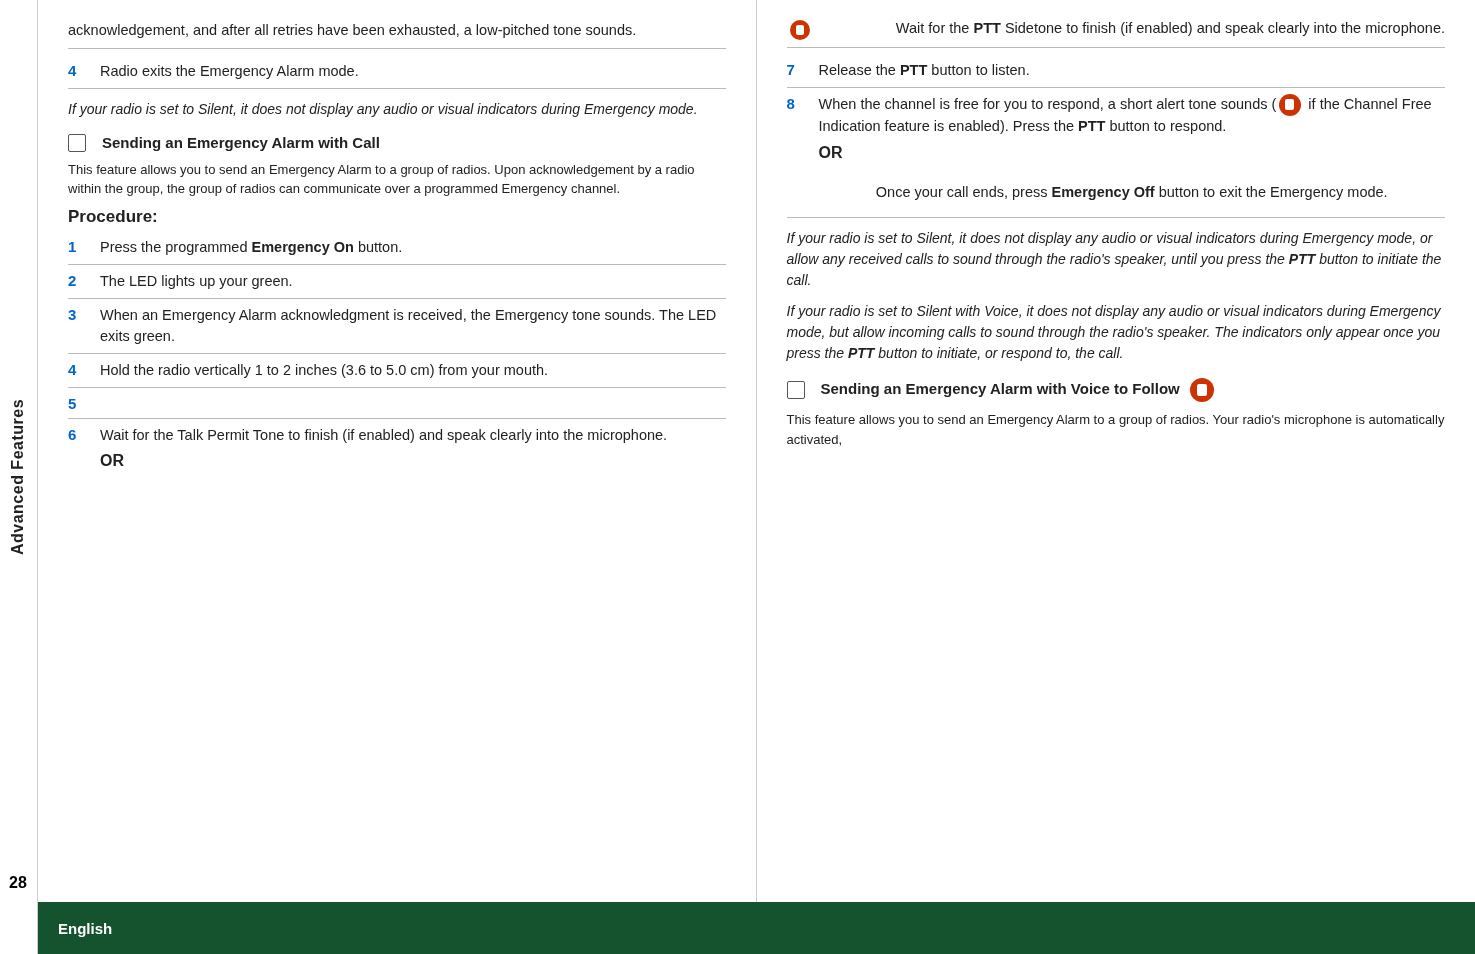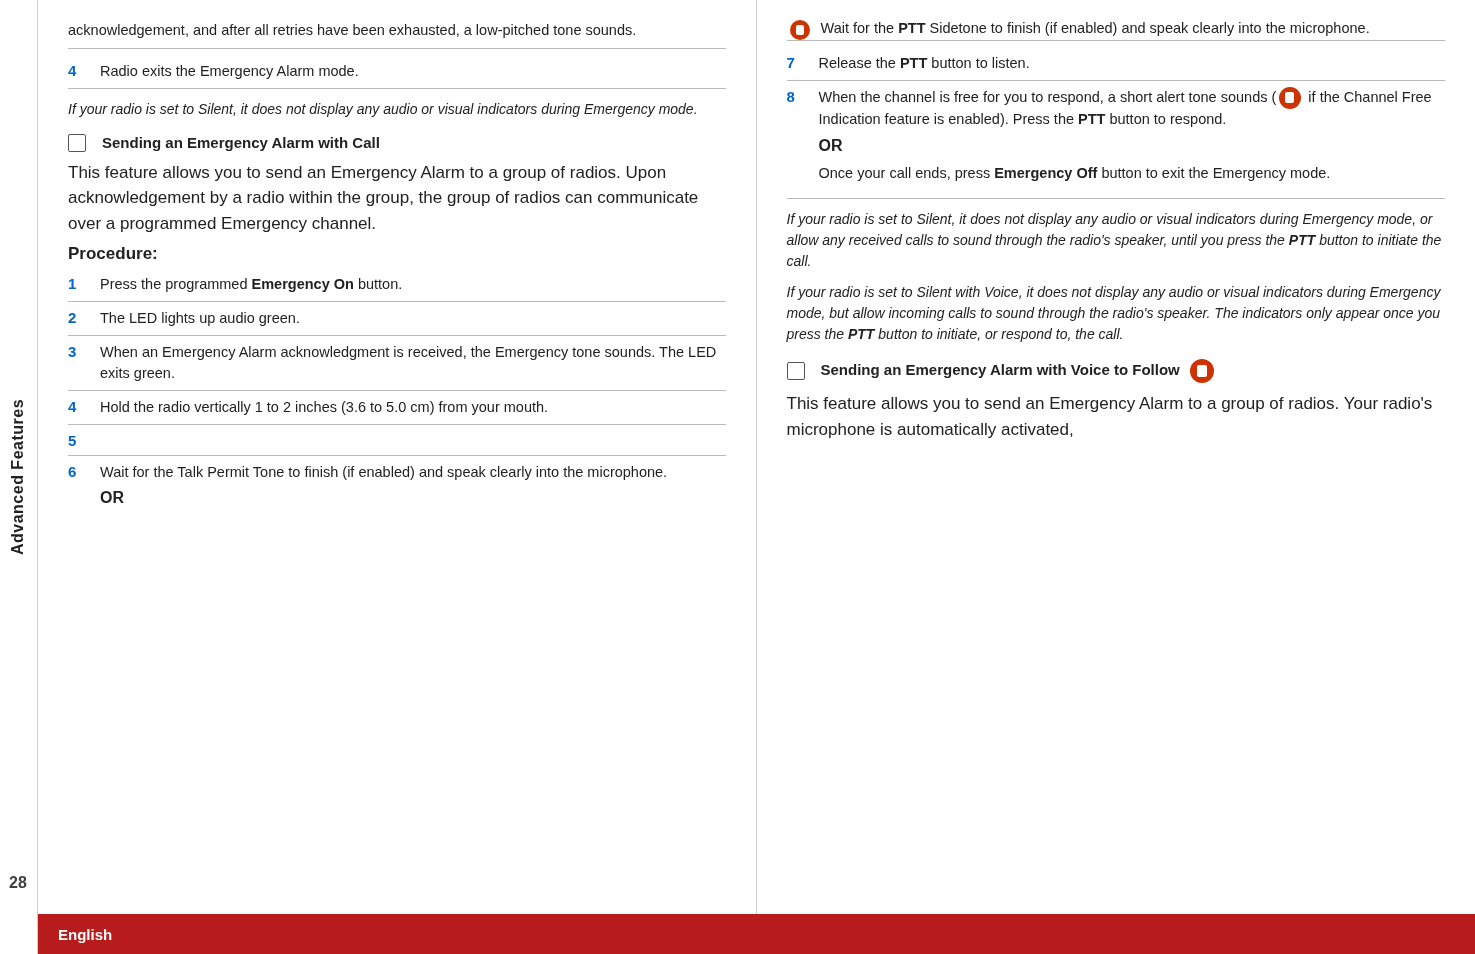--- a/index.html
+++ b/index.html
@@ -60,42 +60,42 @@
     }
 
     .col-right {
       width: 50%;
       padding: 18px 30px 10px 30px;
       overflow: hidden;
     }
 
     
     .footer {
-      height: 40px;
-      background: #b91c1c;
+      height: 52px;
+      background: #14532d;
       display: flex;
       align-items: center;
       padding: 14px 20px;
     }
 
     .footer-lang {
       color: #fff;
       font-size: 15px;
       font-weight: bold;
     }
 
     .page-number {
       position: absolute;
       bottom: 62px;
       left: 0;
       width: 36px;
       text-align: center;
       font-size: 16px;
       font-weight: bold;
-      color: #404040;
+      color: #000000;
     }
 
     
     .divider {
       border: none;
       border-top: 1px solid #bbb;
       margin: 6px 0;
     }
 
     
@@ -239,21 +239,21 @@
       left: 7px;
     }
 
     .col-left-top-text {
       font-size: 14.5px;
       line-height: 1.5;
       margin-bottom: 6px;
     }
 
     .intro-text {
-      font-size: 17px;
+      font-size: 13px;
       line-height: 1.5;
       margin-bottom: 8px;
     }
   </style>
 </head>
 <body>
 
 <div class="sidebar">
   <span class="sidebar-label">Advanced Features</span>
   <span class="page-number">28</span>
@@ -284,21 +284,21 @@
 
       <p class="procedure-label">Procedure:</p>
 
       <div class="list-item">
         <span class="step-num">1</span>
         <span class="step-text">Press the programmed <b>Emergency On</b> button.</span>
       </div>
 
       <div class="list-item">
         <span class="step-num">2</span>
-        <span class="step-text">The LED lights up audio green.</span>
+        <span class="step-text">The LED lights up your green.</span>
       </div>
 
       <div class="list-item">
         <span class="step-num">3</span>
         <span class="step-text">When an Emergency Alarm acknowledgment is received, the Emergency tone sounds. The LED exits green.</span>
       </div>
 
       <div class="list-item">
         <span class="step-num">4</span>
         <span class="step-text">Hold the radio vertically 1 to 2 inches (3.6 to 5.0 cm) from your mouth.</span>
@@ -313,38 +313,38 @@
         <span class="step-text">
           Wait for the Talk Permit Tone to finish (if enabled) and speak clearly into the microphone.<br>
           <div class="or-label">OR</div>
         </span>
       </div>
 
     </div>
 
     <div class="col-right">
 
-      <div style="display:flex; align-items:flex-start; padding-bottom:0; border-bottom:1px solid #bbb; margin-bottom:6px;">
+      <div style="display:flex; align-items:flex-start; padding-bottom:7px; border-bottom:1px solid #bbb; margin-bottom:6px;text-align:right;">
         <span class="inline-icon" style="flex-shrink:0; margin-top:2px;"></span>
         <span class="step-text" style="margin-left:8px;">
           Wait for the <b>PTT</b> Sidetone to finish (if enabled) and speak clearly into the microphone.
         </span>
       </div>
 
       <div class="list-item">
         <span class="step-num">7</span>
         <span class="step-text">Release the <b>PTT</b> button to listen.</span>
       </div>
 
       <div class="list-item" style="border-bottom:none; align-items:flex-start;">
         <span class="step-num">8</span>
         <span class="step-text">
           When the channel is free for you to respond, a short alert tone sounds (<span class="inline-icon-small" style="display:inline-block;"></span> if the Channel Free Indication feature is enabled). Press the <b>PTT</b> button to respond.<br>
           <div class="or-label" style="margin-top:4px;">OR</div>
-          <div style="margin-top:6px;">Once your call ends, press <b>Emergency Off</b> button to exit the Emergency mode.</div>
+          <div style="margin-top:18px;text-align:center;">Once your call ends, press <b>Emergency Off</b> button to exit the Emergency mode.</div>
         </span>
       </div>
 
       <hr class="divider" style="margin:8px 0;">
 
       <p class="note-italic" style="margin-bottom:10px;">
         If your radio is set to Silent, it does not display any audio or visual indicators during Emergency mode, or allow any received calls to sound through the radio's speaker, until you press the <b>PTT</b> button to initiate the call.
       </p>
 
       <p class="note-italic" style="margin-bottom:14px;">

